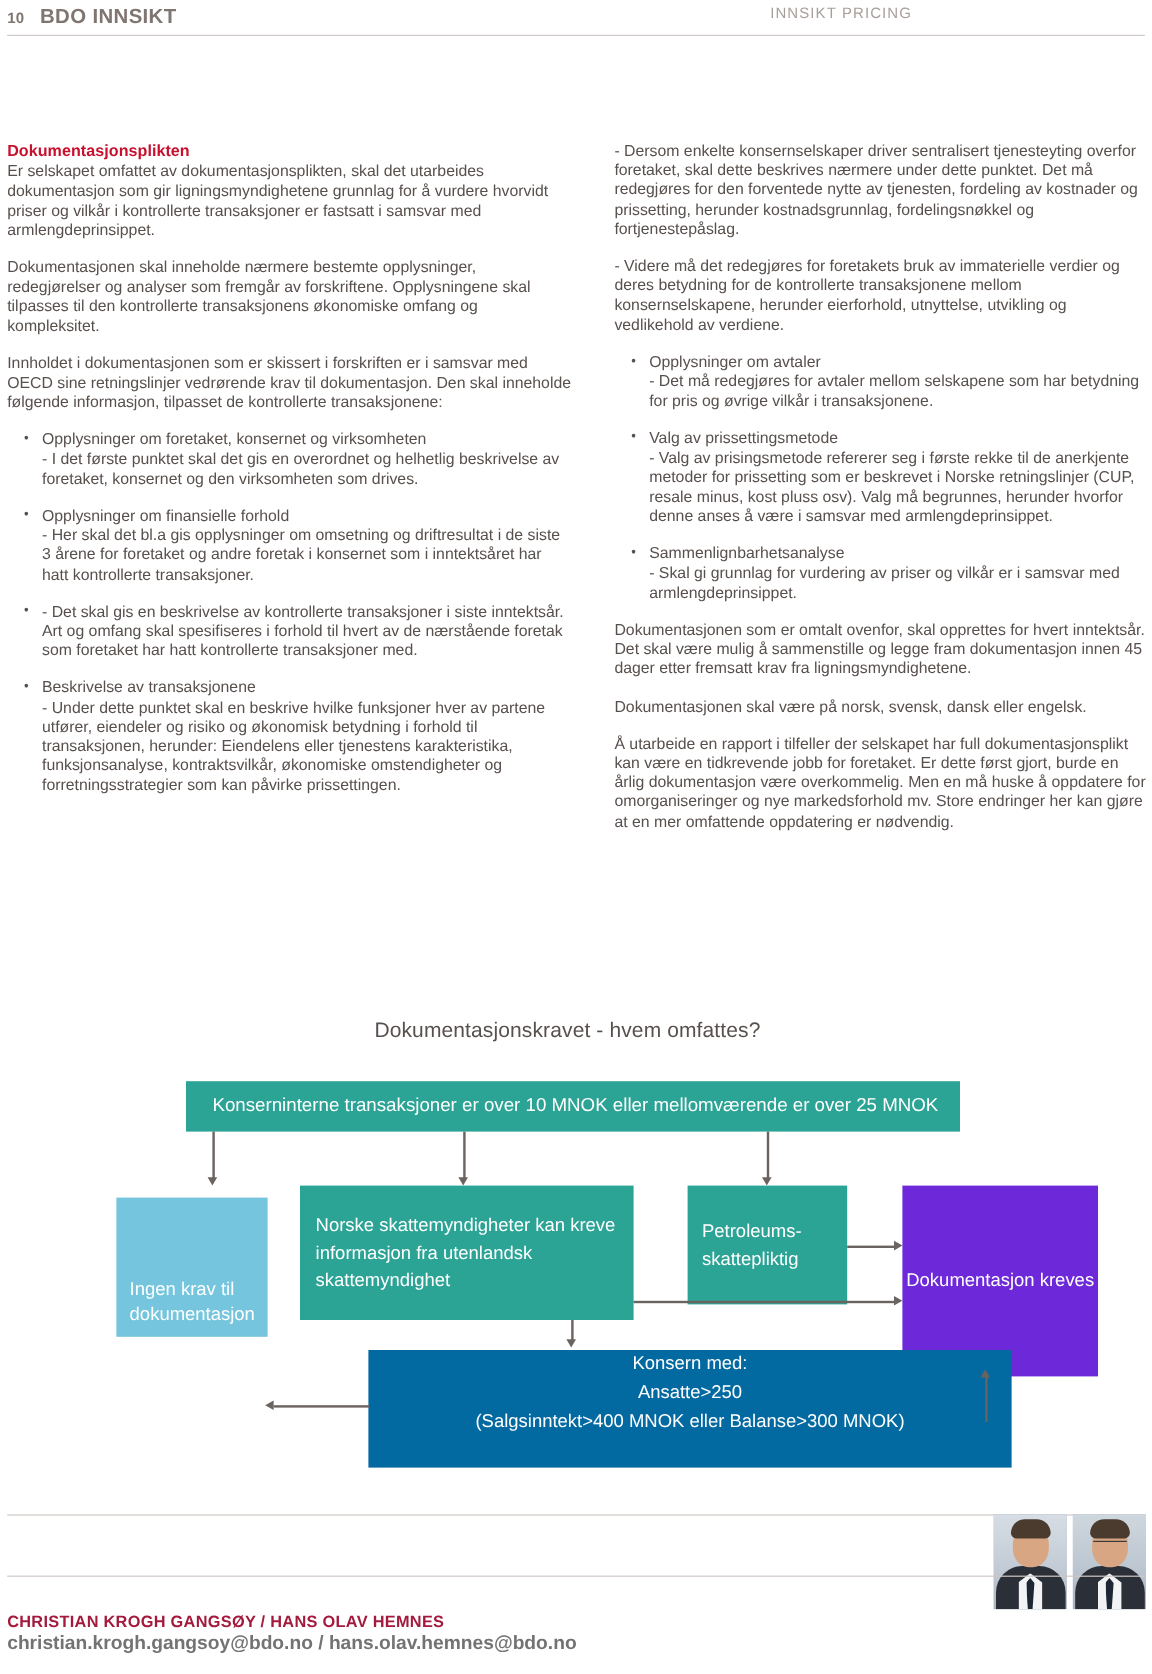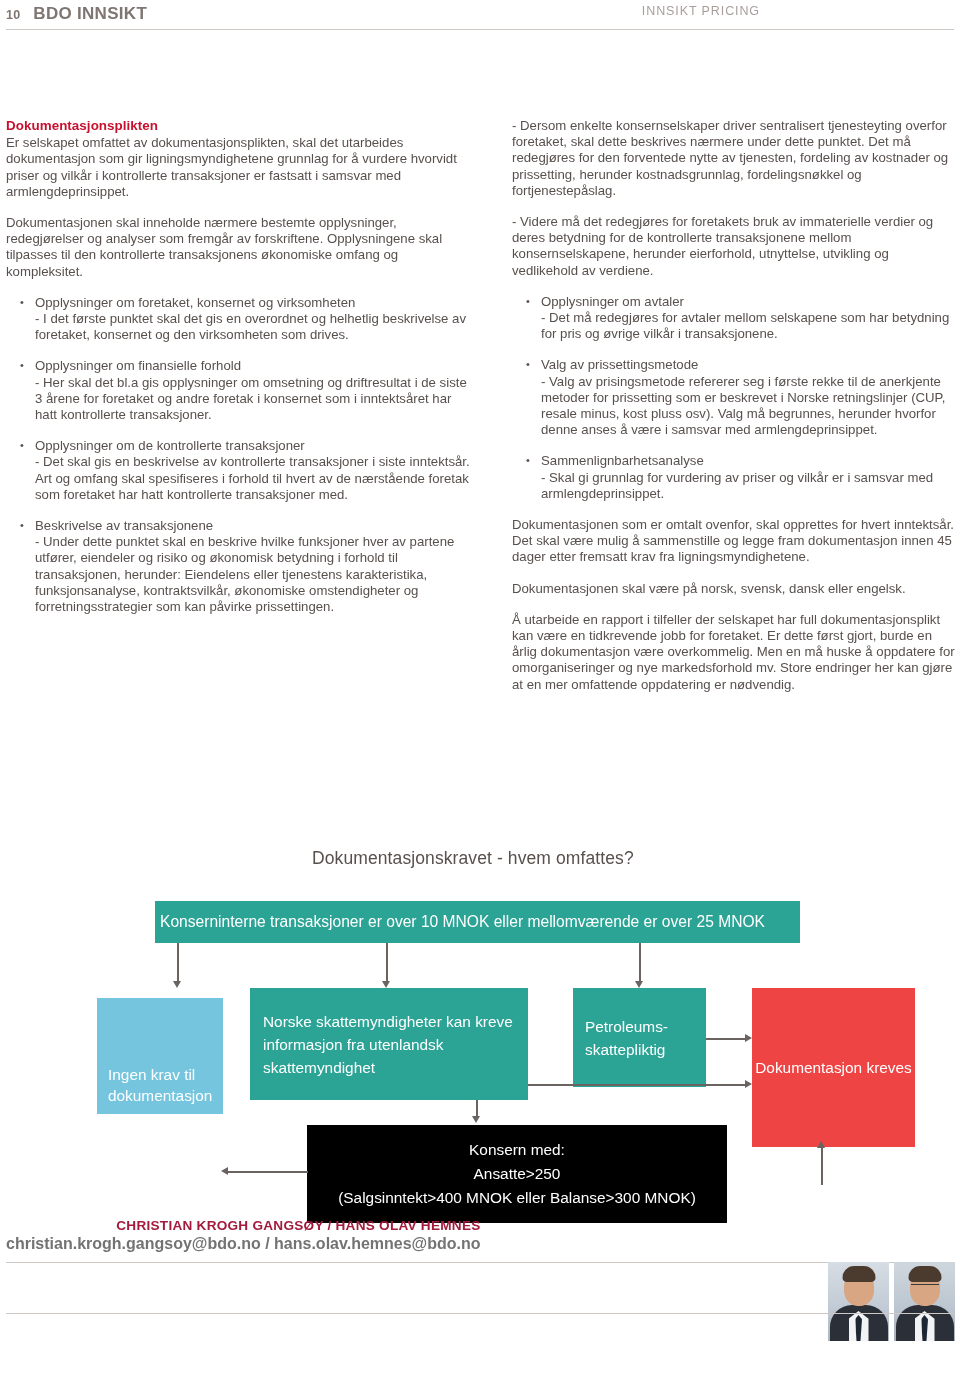--- a/index.html
+++ b/index.html
@@ -87,21 +87,21 @@
   .flow { position: absolute; left: 0; top: 880px; width: 960px; height: 360px; }
 
   .node {
     position: absolute;
     display: flex;
     align-items: center;
     color: #ffffff;
     font-size: 15.4px;
     line-height: 20.5px;
   }
-  .node.left   { justify-content: flex-start; text-align: right; padding-left: 5px; }
+  .node.left   { justify-content: flex-start; text-align: right; padding-left: 22px; }
 
   .n-topbar {
     left: 155px; top: 21px; width: 645px; height: 42px;
     background: #2ba395;
     font-size: 15.6px;
     padding-left: 17px;
   }
   .node-ingen {
     position: absolute;
     left: 97px; top: 118px; width: 126px; height: 116px;
@@ -126,33 +126,33 @@
     left: 573px; top: 108px; width: 133px; height: 99px;
     background: #2ba395;
     color: #ffffff;
     font-size: 15.4px; line-height: 23px;
     display: flex; align-items: center;
     padding-left: 12px;
   }
   .node-dok {
     position: absolute;
     left: 752px; top: 108px; width: 163px; height: 159px;
-    background: #ef4444;
+    background: #6d28d9;
     color: #ffffff;
     font-size: 15.4px; line-height: 23px;
     display: flex; align-items: center; justify-content: center;
     text-align: center;
   }
   .node-konsern {
     position: absolute;
-    left: 307px; top: 245px; width: 420px; height: 98px;
-    background: #000000;
+    left: 307px; top: 245px; width: 536px; height: 98px;
+    background: #0369a1;
     color: #ffffff;
     font-size: 15.4px; line-height: 24px;
-    display: flex; align-items: center; justify-content: center;
+    display: flex; align-items: flex-start; justify-content: center;
     text-align: center;
   }
 
   
   .conn { position: absolute; background: #6b6360; }
   .v { width: 1.6px; }
   .h { height: 1.6px; }
   .arrow-down, .arrow-up, .arrow-right, .arrow-left {
     position: absolute; width: 0; height: 0;
   }
@@ -180,21 +180,21 @@
   
   .footer-rule-top {
     position: absolute; left: 6px; top: 1262px;
     width: 948px; height: 1px; background: #cfc9c6;
   }
   .footer-rule-bottom {
     position: absolute; left: 6px; top: 1313px;
     width: 948px; height: 1px; background: #cfc9c6;
   }
   .authors {
-    position: absolute; left: 6px; top: 1218px; text-align: right;
+    position: absolute; left: 6px; top: 1344px;
   }
   .author-names {
     color: #a31a3c;
     font-weight: bold;
     font-size: 13.6px;
     letter-spacing: .25px;
     margin-bottom: 2px;
   }
   .author-emails {
     color: #737373;
@@ -259,31 +259,31 @@
     <span class="hdr-pub">BDO INNSIKT</span>
   </div>
   <div class="hdr-right">INNSIKT PRICING</div>
 </div>
 <div class="header-rule"></div>
 
 <div class="col col-left">
   <div class="section-title">Dokumentasjonsplikten</div>
   <p class="para">Er selskapet omfattet av dokumentasjonsplikten, skal det utarbeides dokumentasjon som gir ligningsmyndighetene grunnlag for å vurdere hvorvidt priser og vilkår i kontrollerte transaksjoner er fastsatt i samsvar med armlengdeprinsippet.</p>
   <p class="para">Dokumentasjonen skal inneholde nærmere bestemte opplysninger, redegjørelser og analyser som fremgår av forskriftene. Opplysningene skal tilpasses til den kontrollerte transaksjonens økonomiske omfang og kompleksitet.</p>
+  <p class="para">Innholdet i dokumentasjonen som er skissert i forskriften er i samsvar med OECD sine retningslinjer vedrørende krav til dokumentasjon. Den skal inneholde følgende informasjon, tilpasset de kontrollerte transaksjonene:</p>
   <ul class="bullets">
     <li>
       <span class="b-title">Opplysninger om foretaket, konsernet og virksomheten</span>
       <span class="b-body">- I det første punktet skal det gis en overordnet og helhetlig beskrivelse av foretaket, konsernet og den virksomheten som drives.</span>
     </li>
     <li>
       <span class="b-title">Opplysninger om finansielle forhold</span>
       <span class="b-body">- Her skal det bl.a gis opplysninger om omsetning og driftresultat i de siste 3 årene for foretaket og andre foretak i konsernet som i inntektsåret har hatt kontrollerte transaksjoner.</span>
     </li>
     <li>
-      <span class="b-title">Opplysninger om de kontrollerte transaksjoner</span>
       <span class="b-body">- Det skal gis en beskrivelse av kontrollerte transaksjoner i siste inntektsår. Art og omfang skal spesifiseres i forhold til hvert av de nærstående foretak som foretaket har hatt kontrollerte transaksjoner med.</span>
     </li>
     <li>
       <span class="b-title">Beskrivelse av transaksjonene</span>
       <span class="b-body">- Under dette punktet skal en beskrive hvilke funksjoner hver av partene utfører, eiendeler og risiko og økonomisk betydning i forhold til transaksjonen, herunder: Eiendelens eller tjenestens karakteristika, funksjonsanalyse, kontraktsvilkår, økonomiske omstendigheter og forretningsstrategier som kan påvirke prissettingen.</span>
     </li>
   </ul>
 </div>
 
 <div class="col col-right">

